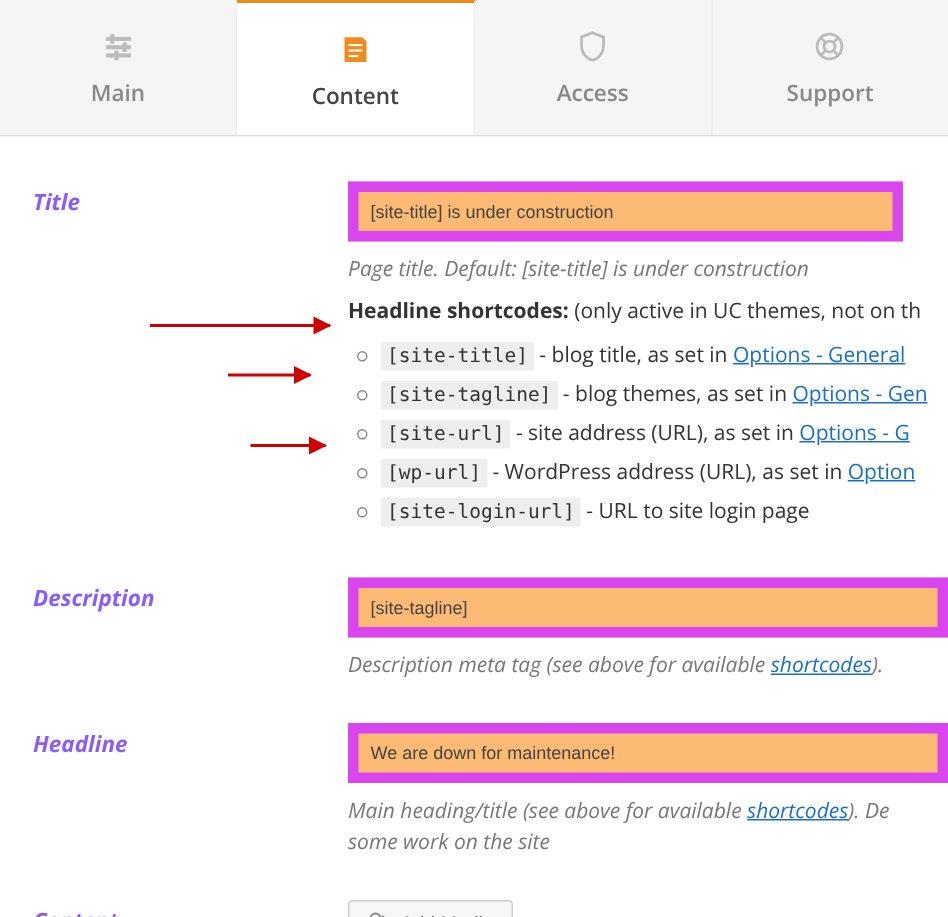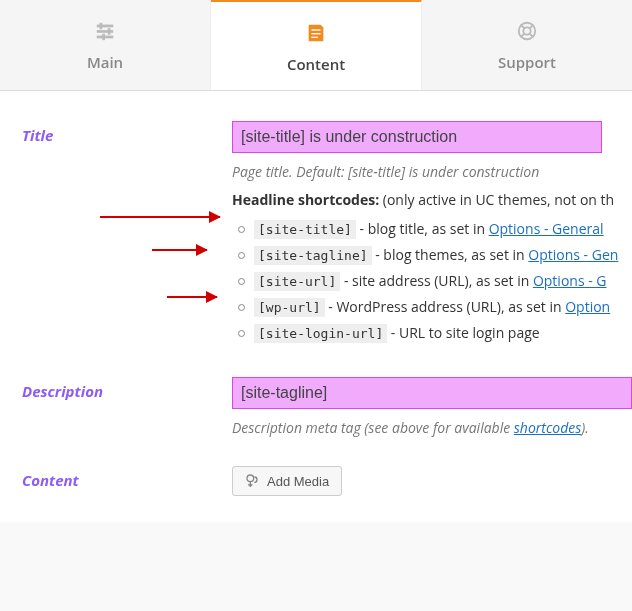--- a/index.html
+++ b/index.html
@@ -58,24 +58,24 @@
     padding-top: 4px;
     flex-shrink: 0;
     position: relative;
     font-style: italic;
   }
   .row-body { flex: 1; min-width: 0; }
   input[type=text] {
     width: 370px;
     max-width: 100%;
     padding: 6px 8px;
-    border: 1px solid #d946ef;
-    font-size: 16px;
+    border: 7px solid #d946ef;
+    font-size: 12px;
     color: #444;
-    background: #f0abfc;
+    background: #fdba74;
   }
   .hint {
     margin-top: 8px;
     color: #777;
     font-style: italic;
     font-size: 14px;
     line-height: 1.5;
   }
   .hint a { color: #1a6fc4; font-style: italic;}
   .avail {
@@ -162,20 +162,26 @@
     <svg class="tab-icon" viewBox="0 0 24 24">
         <path d="M4 3 h13 l3 3 v15 h-16 z" fill="#f08c1f"></path>
         <rect x="7" y="8" width="10" height="1.5" fill="#fff"></rect>
         <rect x="7" y="12" width="10" height="1.5" fill="#fff"></rect>
         <rect x="7" y="16" width="7" height="1.5" fill="#fff"></rect>
       </svg>
     <span class="tab-label">Content</span>
   </div>
   <div class="tab">
     <svg class="tab-icon" viewBox="0 0 24 24">
+        <path d="M12 2 L20 5 V11 C20 17 16 21 12 22 C8 21 4 17 4 11 V5 Z" fill="none" stroke="#bbb" stroke-width="2"></path>
+      </svg>
+    <span class="tab-label">Access</span>
+  </div>
+  <div class="tab">
+    <svg class="tab-icon" viewBox="0 0 24 24">
         <circle cx="12" cy="12" r="9" fill="none" stroke="#bbb" stroke-width="2"></circle>
         <circle cx="12" cy="12" r="4" fill="none" stroke="#bbb" stroke-width="2"></circle>
         <line x1="5" y1="5" x2="9" y2="9" stroke="#bbb" stroke-width="2"></line>
         <line x1="19" y1="5" x2="15" y2="9" stroke="#bbb" stroke-width="2"></line>
         <line x1="5" y1="19" x2="9" y2="15" stroke="#bbb" stroke-width="2"></line>
         <line x1="19" y1="19" x2="15" y2="15" stroke="#bbb" stroke-width="2"></line>
       </svg>
     <span class="tab-label">Support</span>
   </div>
 </div>
@@ -206,20 +212,30 @@
   <div class="row">
     <div class="row-label">Description</div>
     <div class="row-body">
       <input type="text" style="width: 100%;" value="[site-tagline]">
       <div class="hint">
         <span>Description meta tag (see above for available </span><a href="#">shortcodes</a><span>).</span>
       </div>
     </div>
   </div>
 
+  <div class="row">
+    <div class="row-label">Headline</div>
+    <div class="row-body">
+      <input type="text" style="width: 100%;" value="We are down for maintenance!">
+      <div class="hint">
+        <span>Main heading/title (see above for available </span><a href="#">shortcodes</a><span>). De</span><br>
+        <span>some work on the site</span>
+      </div>
+    </div>
+  </div>
 
   <div class="row" style="margin-bottom:6px;">
     <div class="row-label">Content</div>
     <div class="row-body">
       <button class="btn">
         <svg width="16" height="16" viewBox="0 0 24 24">
             <circle cx="8" cy="8" r="5" fill="none" stroke="#888" stroke-width="2"></circle>
             <path d="M8 13 v6 M5 17 l3 3 3-3" fill="none" stroke="#888" stroke-width="2"></path>
             <path d="M14 6 a4 4 0 0 1 0 8" fill="none" stroke="#888" stroke-width="2"></path>
           </svg>

